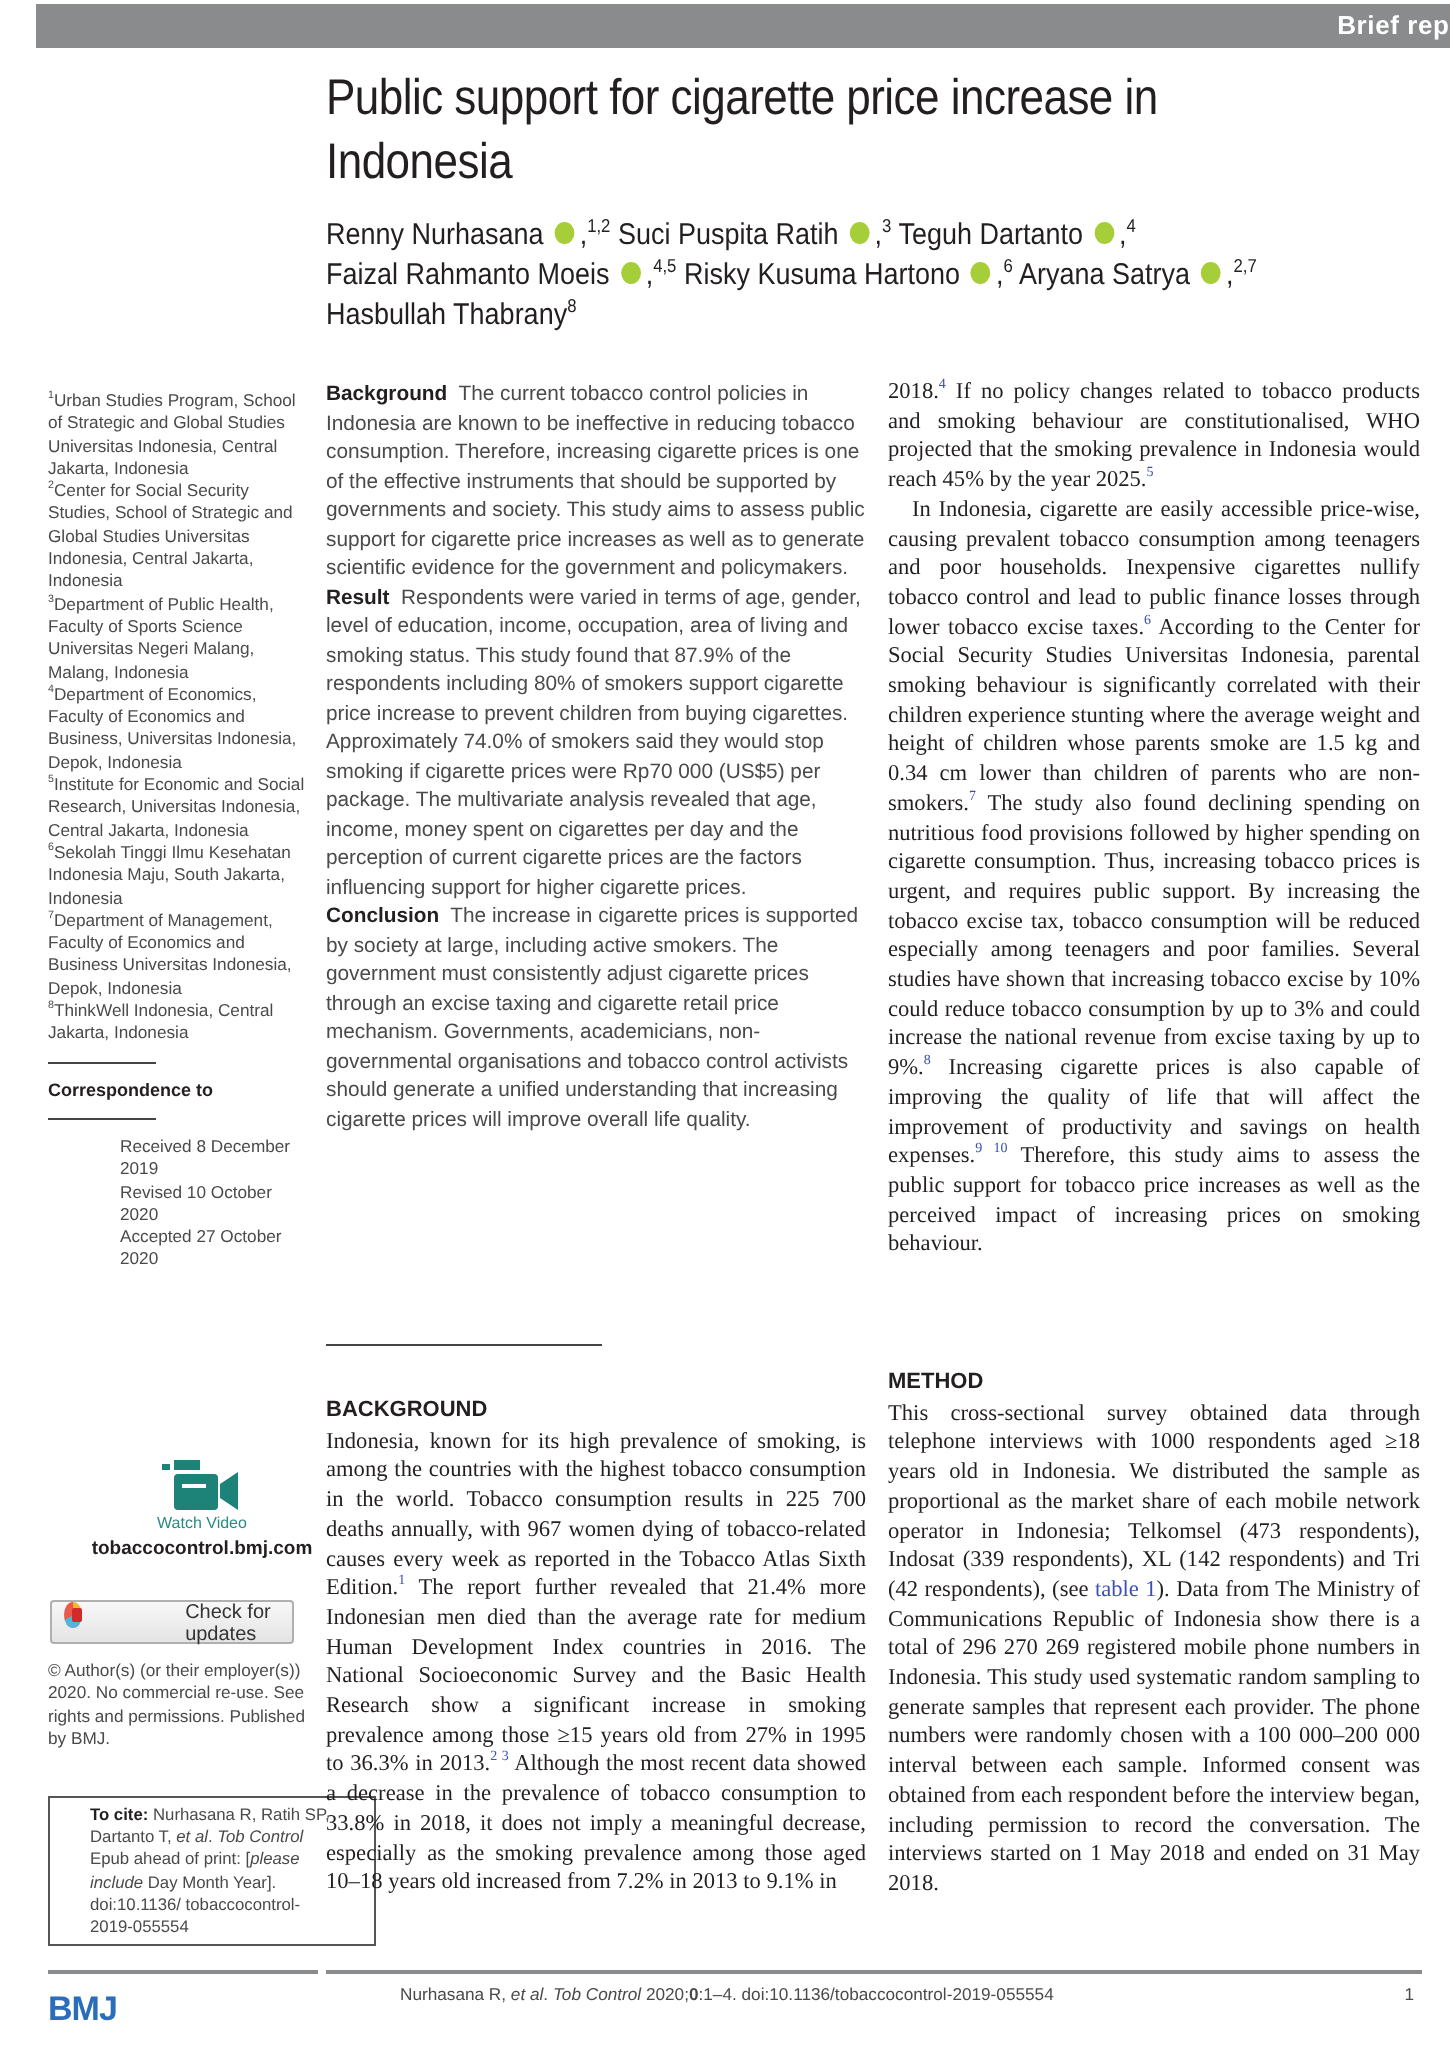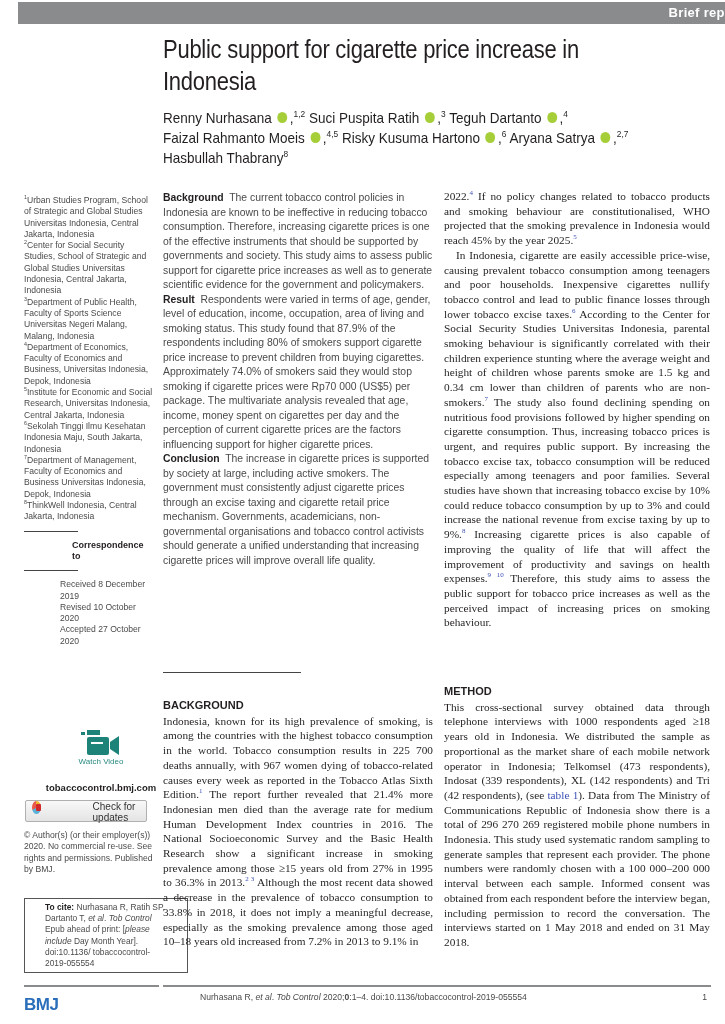--- a/index.html
+++ b/index.html
@@ -12,27 +12,27 @@
 
   .title { position: absolute; left: 163px; top: 33px; width: 540px; font-size: 25px; line-height: 32px; color: #231f20; letter-spacing: -0.3px; transform: scaleX(0.88); transform-origin: left top; }
 
   .authors { position: absolute; left: 163px; top: 108px; width: 560px; font-size: 15px; line-height: 20px; color: #231f20; transform: scaleX(0.9); transform-origin: left top; }
   .orcid { display: inline-block; width: 11px; height: 11px; border-radius: 50%; background: #a6ce39; margin: 0 3px 0 6px; vertical-align: 0px; }
   sup { font-size: 0.62em; line-height: 0; }
 
   .affil { position: absolute; left: 24px; top: 195px; width: 130px; font-size: 8.6px; line-height: 11.3px; color: #4a4a4a; }
   .affil p { margin: 0; }
   .rule-short { width: 54px; border-top: 1px solid #444; margin: 8px 0 8px 0; }
-  .corr-head { font-weight: bold; font-size: 9px; color: #231f20; margin-top: 10px; margin-left: 48px; }
+  .corr-head { font-weight: bold; font-size: 9px; color: #231f20; margin-top: 10px; }
   .affil .dates { margin-top: 0; margin-left: 36px; }
 
   .video { position: absolute; left: 36px; top: 730px; width: 130px; text-align: center; }
   .video svg { display: block; margin: 0 auto; }
   .video .wv { font-size: 8px; color: #2a8a80; margin-top: 1px; }
-  .video .site { font-size: 9.5px; font-weight: bold; color: #231f20; margin-top: 16px; }
+  .video .site { font-size: 9.5px; font-weight: bold; color: #231f20; margin-top: 3px; }
 
   .cfu { position: absolute; left: 25px; top: 800px; width: 120px; height: 20px; border: 1px solid #b0b0b0; border-radius: 2px; background: linear-gradient(#f8f8f8, #e4e4e4); display: flex; align-items: flex-start; gap: 44px; }
   .cfu .ico { width: 13px; height: 13px; border-radius: 50%; margin-left: 6px; background: conic-gradient(#f2b630 0 33%, #5ab1d8 0 66%, #e95a4b 0 100%); position: relative; }
   .cfu .ico::after { content: ""; position: absolute; left: 4px; top: 3px; width: 5px; height: 7px; background: #d22a2a; border-radius: 1px; }
   .cfu .txt { font-size: 10px; color: #333; margin-left: 8px; }
 
   .copy { position: absolute; left: 24px; top: 830px; width: 130px; font-size: 8.6px; line-height: 11.3px; color: #4a4a4a; }
 
   .cite { position: absolute; left: 24px; top: 898px; width: 122px; border: 1px solid #555; padding: 3px 20px; font-size: 8.4px; line-height: 11.2px; color: #4a4a4a; }
   .cite b { color: #231f20; }
@@ -132,21 +132,21 @@
   <p><b>Conclusion</b>&nbsp; <span>The increase in cigarette prices is supported by society at large, including active smokers. The government must consistently adjust cigarette prices through an excise taxing and cigarette retail price mechanism. Governments, academicians, non-governmental organisations and tobacco control activists should generate a unified understanding that increasing cigarette prices will improve overall life quality.</span></p>
 </div>
 <div class="abs-rule"></div>
 
 <div class="bg-sec col-text serif">
   <div class="sec-head">BACKGROUND</div>
   <p><span>Indonesia, known for its high prevalence of smoking, is among the countries with the highest tobacco consumption in the world. Tobacco consumption results in 225 700 deaths annually, with 967 women dying of tobacco-related causes every week as reported in the Tobacco Atlas Sixth Edition.</span><sup class="ref">1</sup><span> The report further revealed that 21.4% more Indonesian men died than the average rate for medium Human Development Index countries in 2016. The National Socioeconomic Survey and the Basic Health Research show a significant increase in smoking prevalence among those ≥15 years old from 27% in 1995 to 36.3% in 2013.</span><sup class="ref">2 3</sup><span id="p1c-left"> Although the most recent data showed a decrease in the prevalence of tobacco consumption to 33.8% in 2018, it does not imply a meaningful decrease, especially as the smoking prevalence among those aged 10–18 years old increased from 7.2% in 2013 to 9.1% in</span></p>
 </div>
 
 <div class="right-col col-text serif">
-  <p><span id="p1c-right">2022.</span><sup class="ref">4</sup><span> If no policy changes related to tobacco products and smoking behaviour are constitutionalised, WHO projected that the smoking prevalence in Indonesia would reach 45% by the year 2025.</span><sup class="ref">5</sup></p>
+  <p><span id="p1c-right">2018.</span><sup class="ref">4</sup><span> If no policy changes related to tobacco products and smoking behaviour are constitutionalised, WHO projected that the smoking prevalence in Indonesia would reach 45% by the year 2025.</span><sup class="ref">5</sup></p>
   <p class="indent"><span>In Indonesia, cigarette are easily accessible price-wise, causing prevalent tobacco consumption among teenagers and poor households. Inexpensive cigarettes nullify tobacco control and lead to public finance losses through lower tobacco excise taxes.</span><sup class="ref">6</sup><span> According to the Center for Social Security Studies Universitas Indonesia, parental smoking behaviour is significantly correlated with their children experience stunting where the average weight and height of children whose parents smoke are 1.5 kg and 0.34 cm lower than children of parents who are non-smokers.</span><sup class="ref">7</sup><span> The study also found declining spending on nutritious food provisions followed by higher spending on cigarette consumption. Thus, increasing tobacco prices is urgent, and requires public support. By increasing the tobacco excise tax, tobacco consumption will be reduced especially among teenagers and poor families. Several studies have shown that increasing tobacco excise by 10% could reduce tobacco consumption by up to 3% and could increase the national revenue from excise taxing by up to 9%.</span><sup class="ref">8</sup><span> Increasing cigarette prices is also capable of improving the quality of life that will affect the improvement of productivity and savings on health expenses.</span><sup class="ref">9 10</sup><span> Therefore, this study aims to assess the public support for tobacco price increases as well as the perceived impact of increasing prices on smoking behaviour.</span></p>
 </div>
 
 <div class="method-sec col-text serif">
   <div class="sec-head">METHOD</div>
   <p><span>This cross-sectional survey obtained data through telephone interviews with 1000 respondents aged ≥18 years old in Indonesia. We distributed the sample as proportional as the market share of each mobile network operator in Indonesia; Telkomsel (473 respondents), Indosat (339 respondents), XL (142 respondents) and Tri (42 respondents), (see </span><a class="lnk">table 1</a><span>). Data from The Ministry of Communications Republic of Indonesia show there is a total of 296 270 269 registered mobile phone numbers in Indonesia. This study used systematic random sampling to generate samples that represent each provider. The phone numbers were randomly chosen with a 100 000–200 000 interval between each sample. Informed consent was obtained from each respondent before the interview began, including permission to record the conversation. The interviews started on 1 May 2018 and ended on 31 May 2018.</span></p>
 </div>
 
 <div class="left-rule"></div>
 <div class="bottom-rule"></div>

